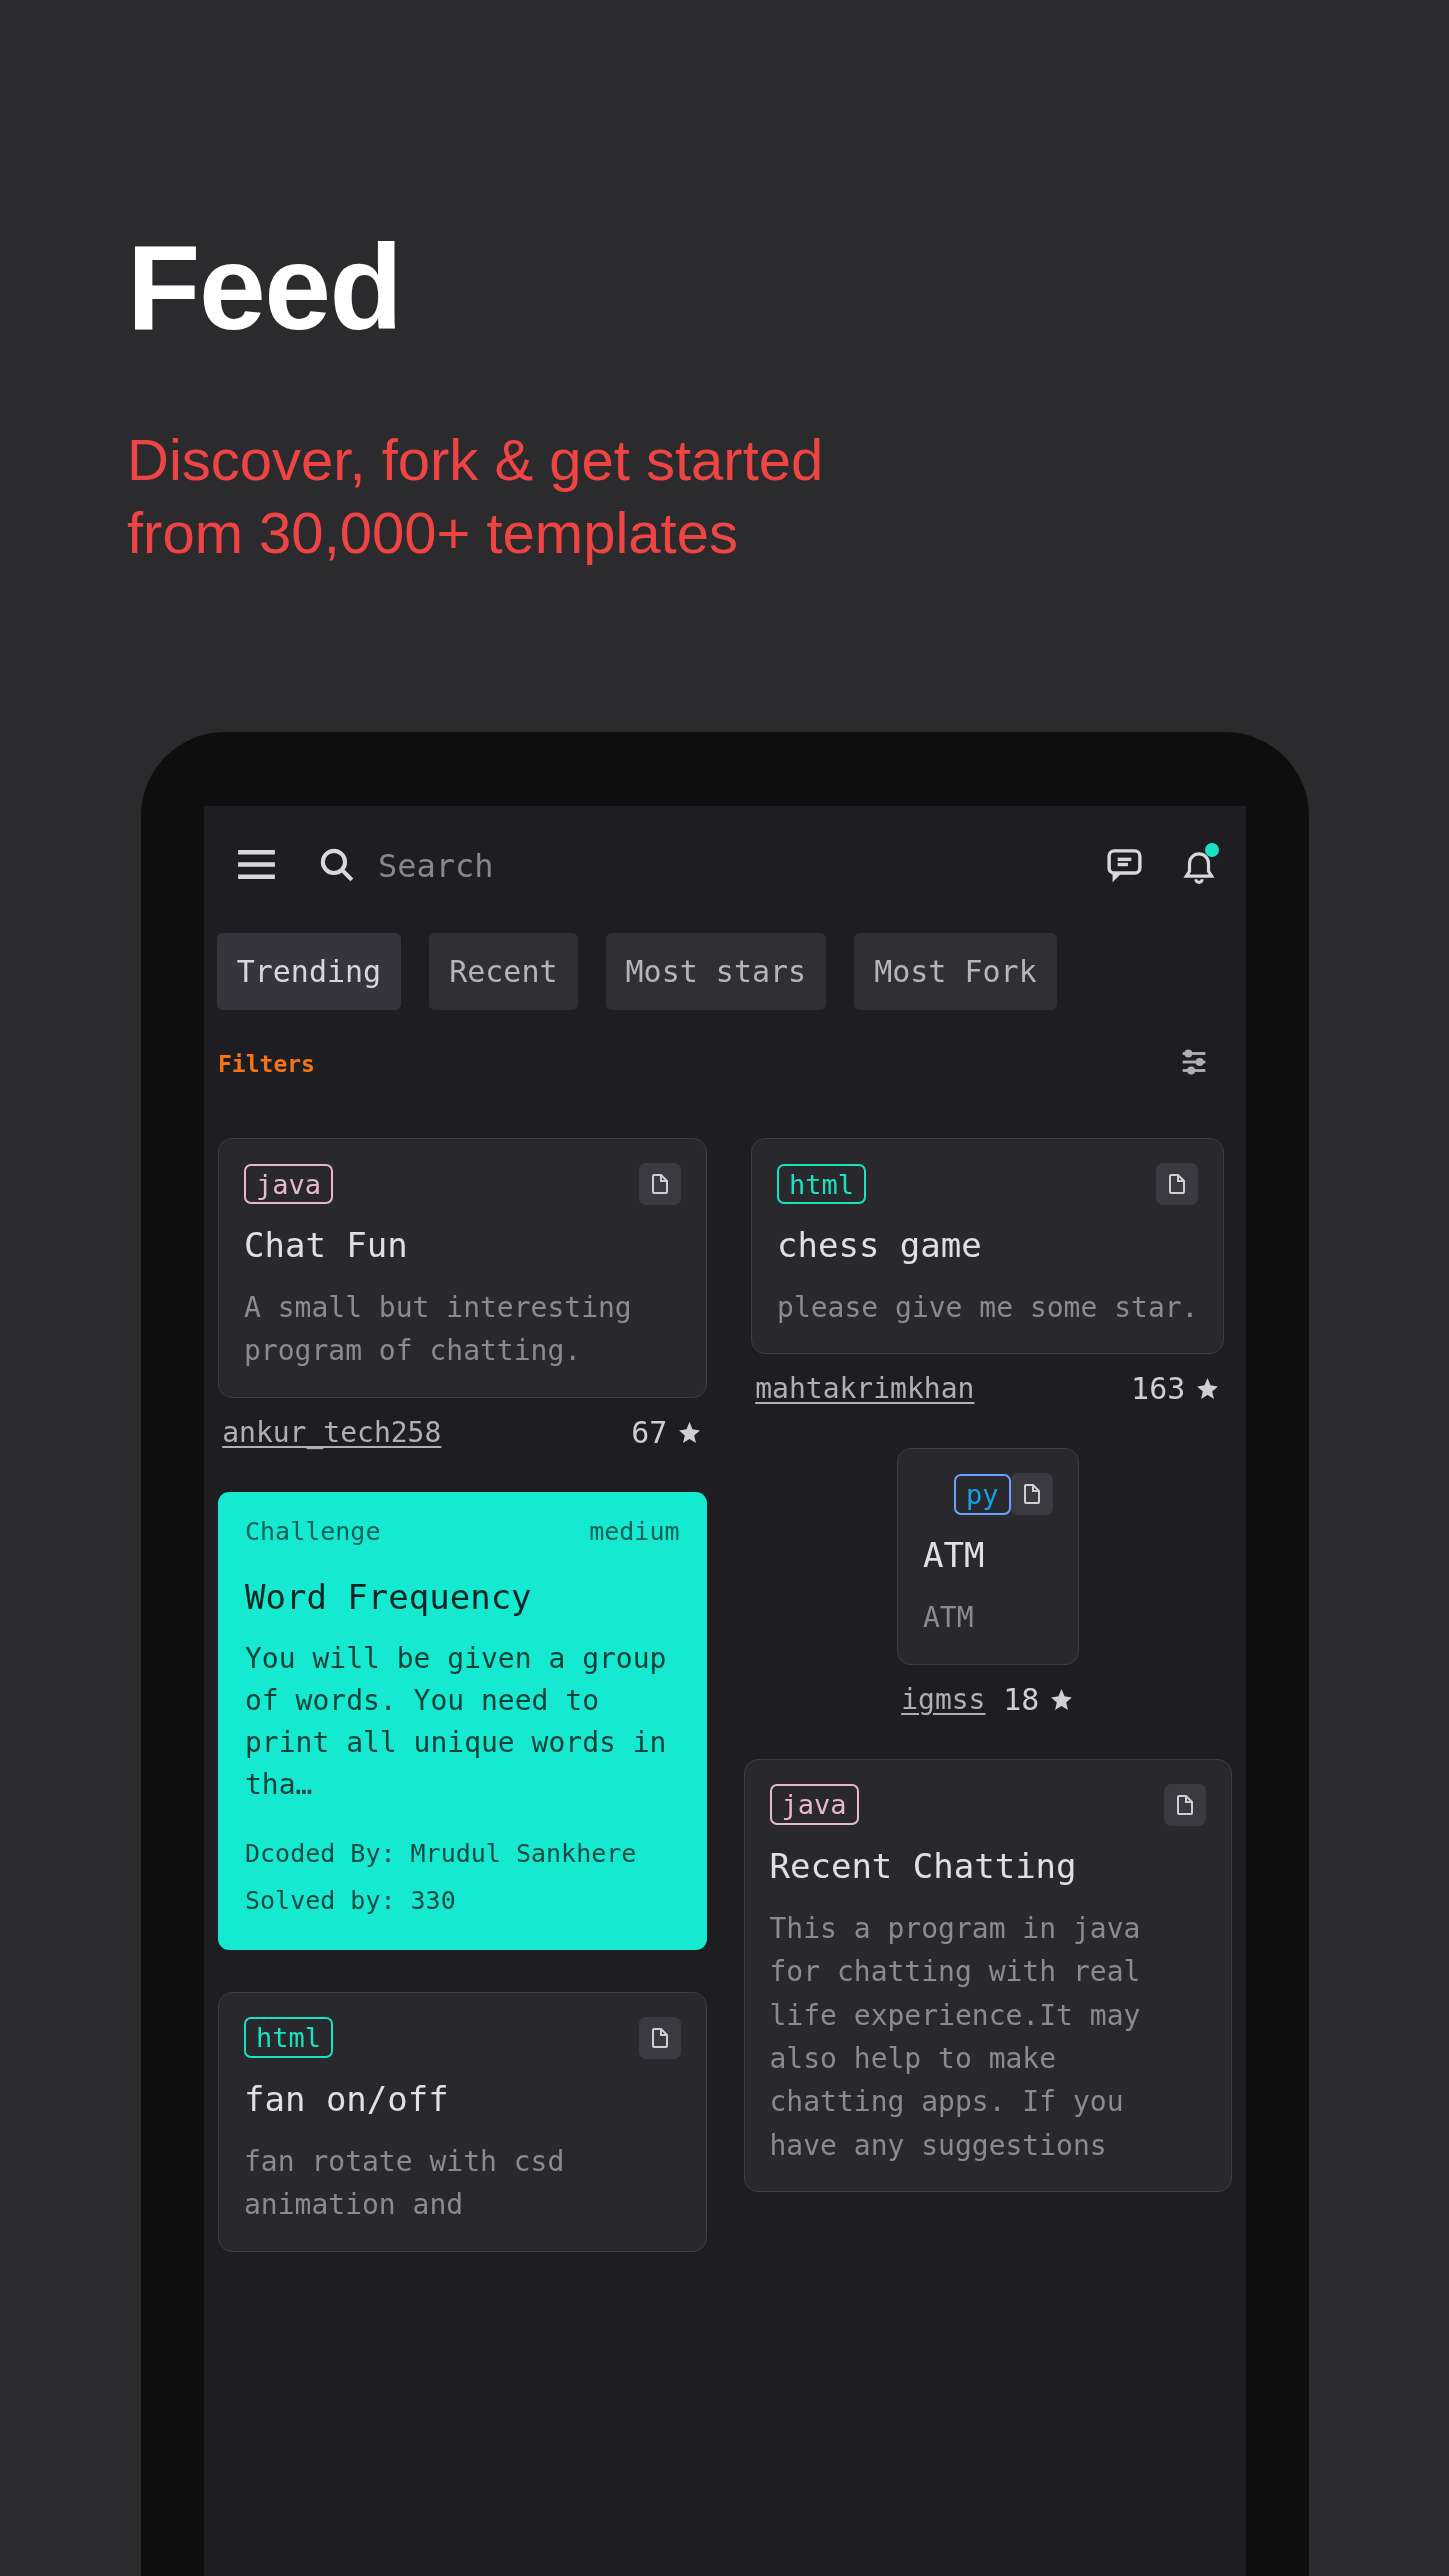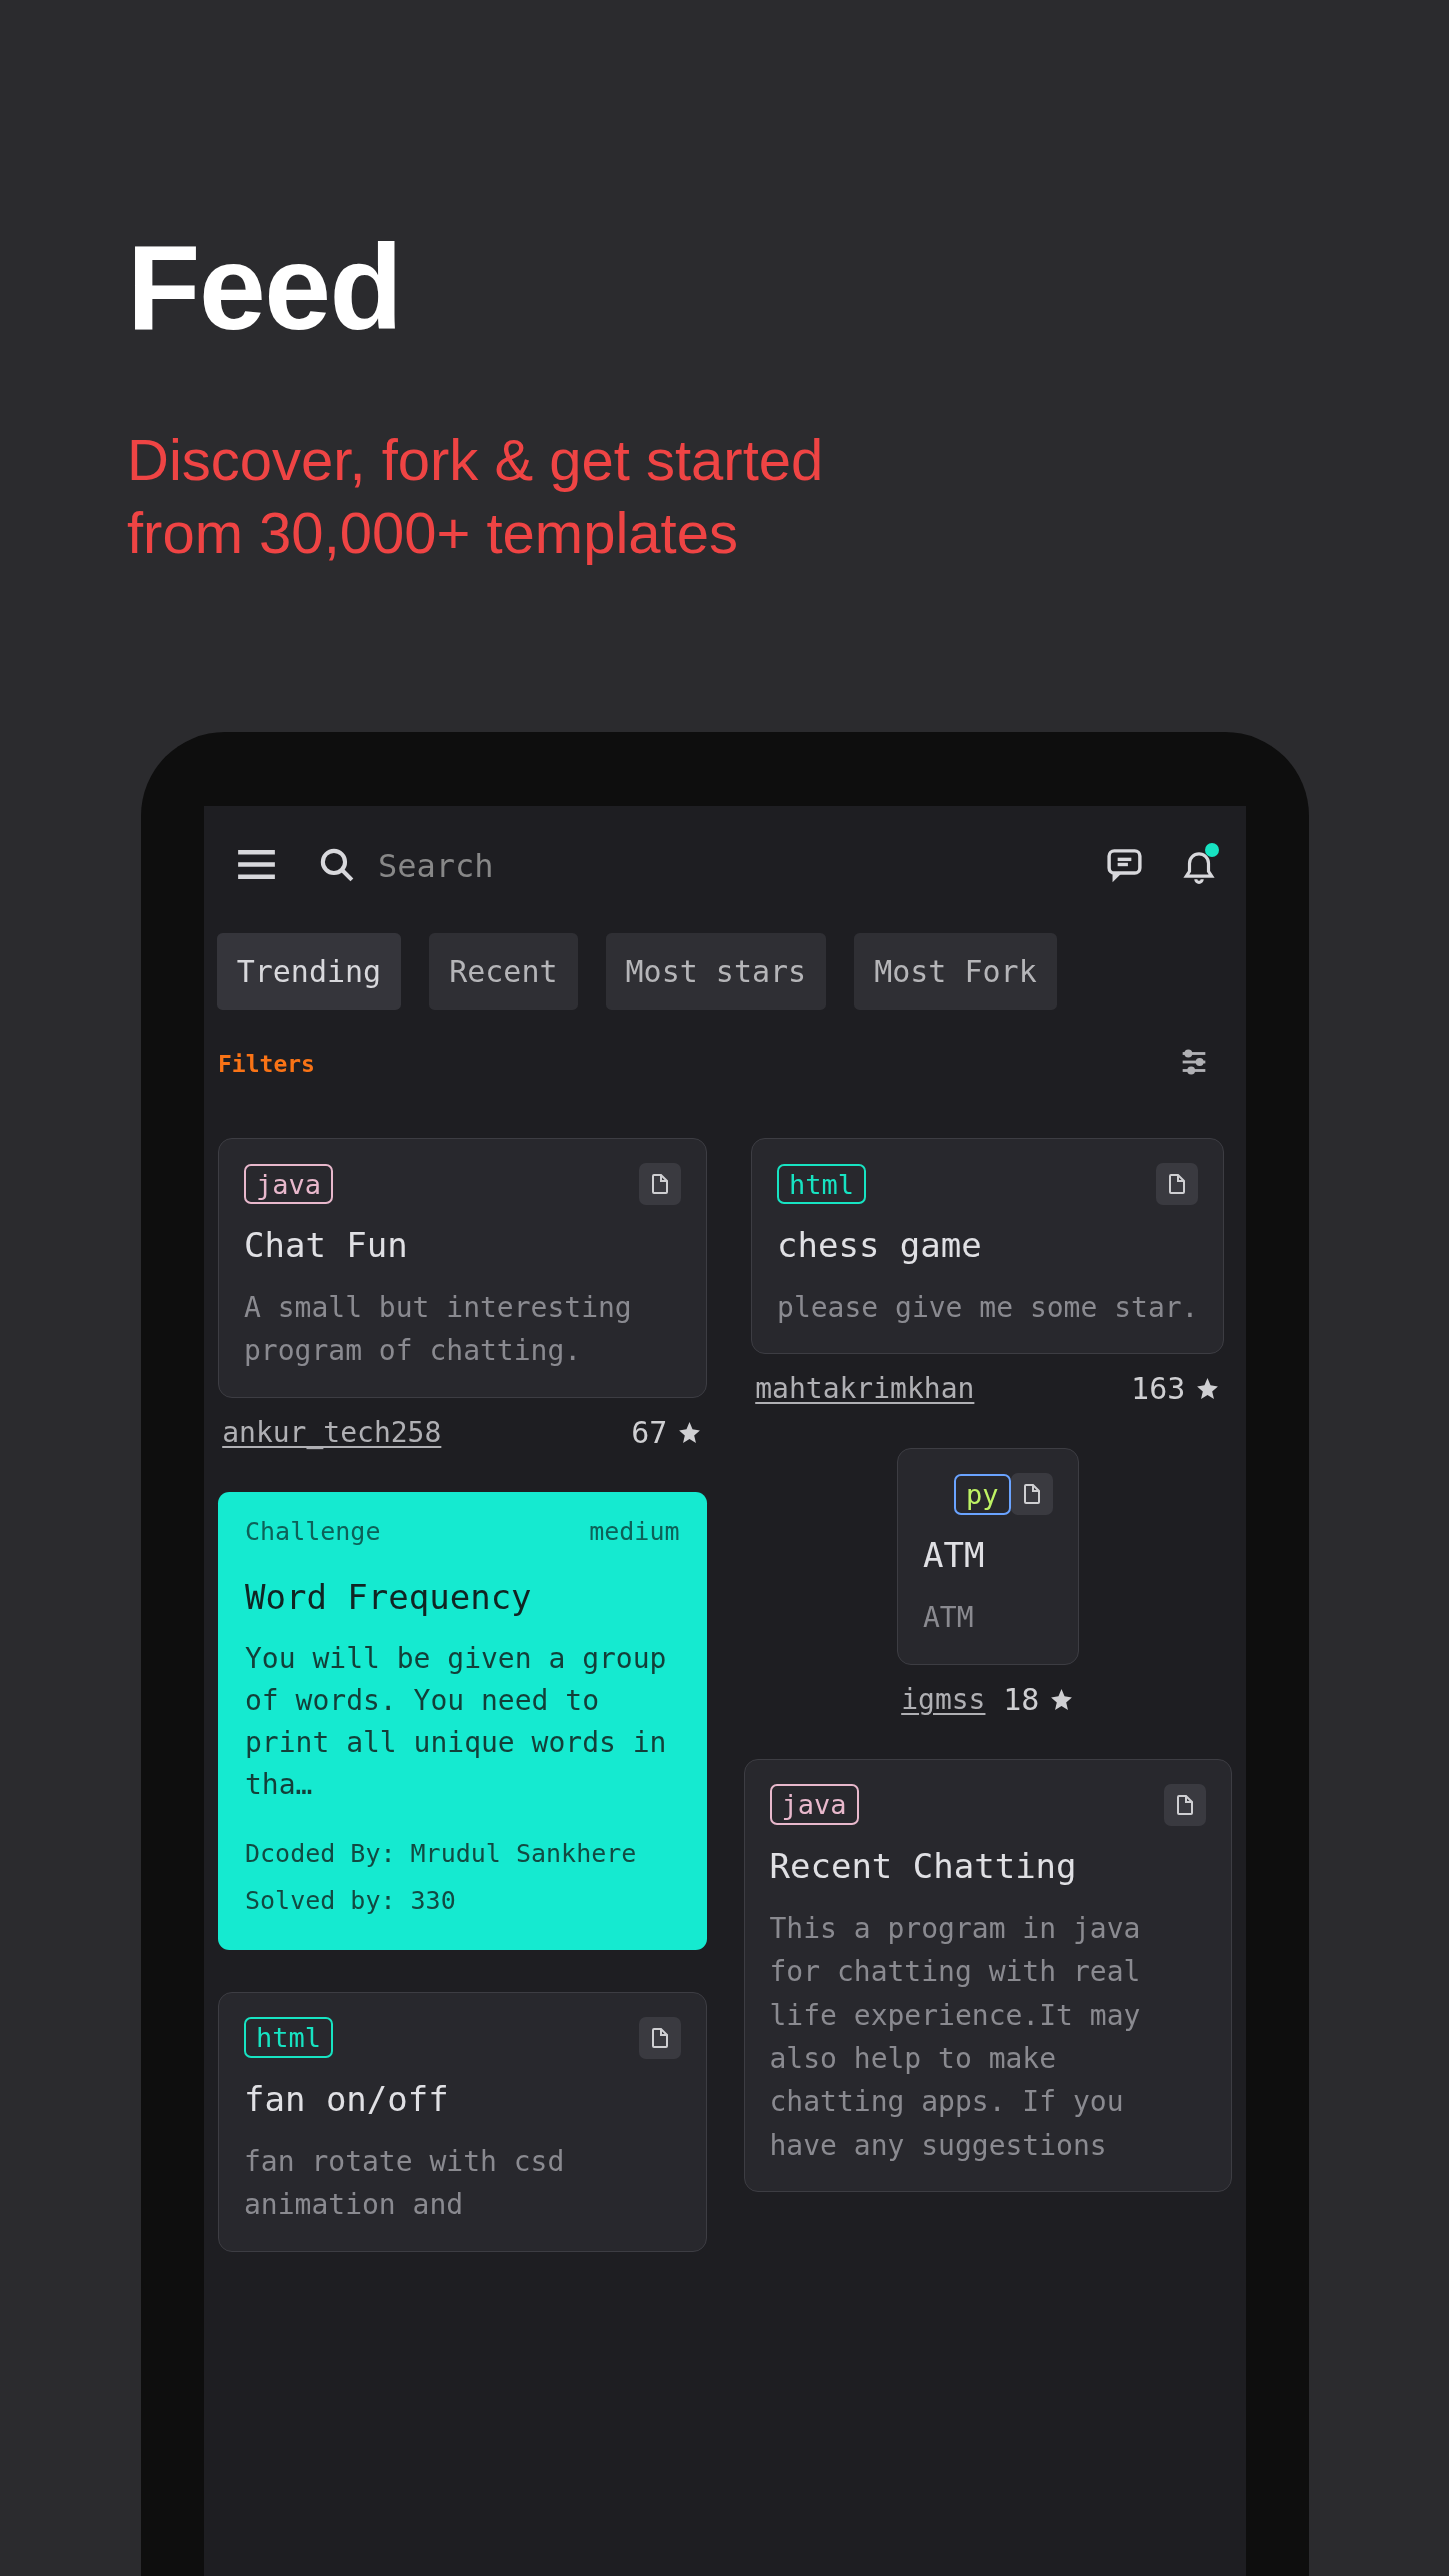--- a/index.html
+++ b/index.html
@@ -135,21 +135,21 @@
   }
   .lang-badge {
     border: 2.1px solid;
     border-radius: 7px;
     padding: 2.8px 10px;
     font-size: 27px;
     font-family: 'Menlo', 'Consolas', monospace;
   }
   .lang-java { color: #e8b8cc; border-color: #e8b8cc; }
   .lang-html { color: #17e3c2; border-color: #17e3c2; }
-  .lang-py   { color: #bef264; border-color: #6aa3ff; margin-left: 31px; }
+  .lang-py   { color: #0ea5e9; border-color: #6aa3ff; margin-left: 31px; }
   .file-icon-box {
     background: #3a3a40;
     width: 42px; height: 42px;
     border-radius: 7px;
     display: flex; align-items: center; justify-content: center;
   }
   .file-icon-box svg { width: 24px; height: 24px; }
   .card-title {
     color: #e0e0e4;
     font-size: 34px;

